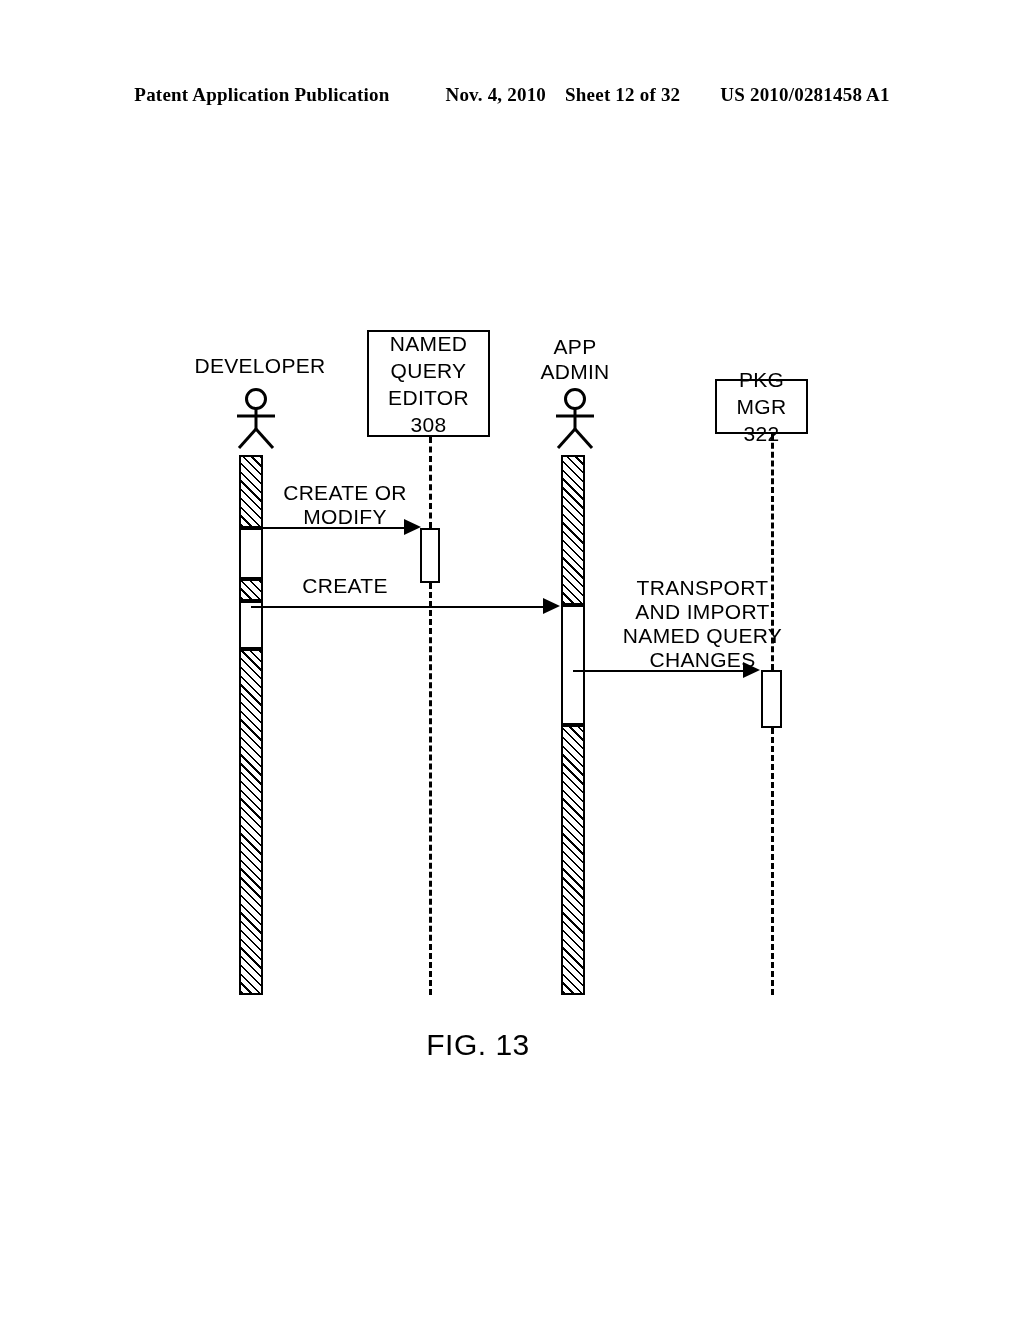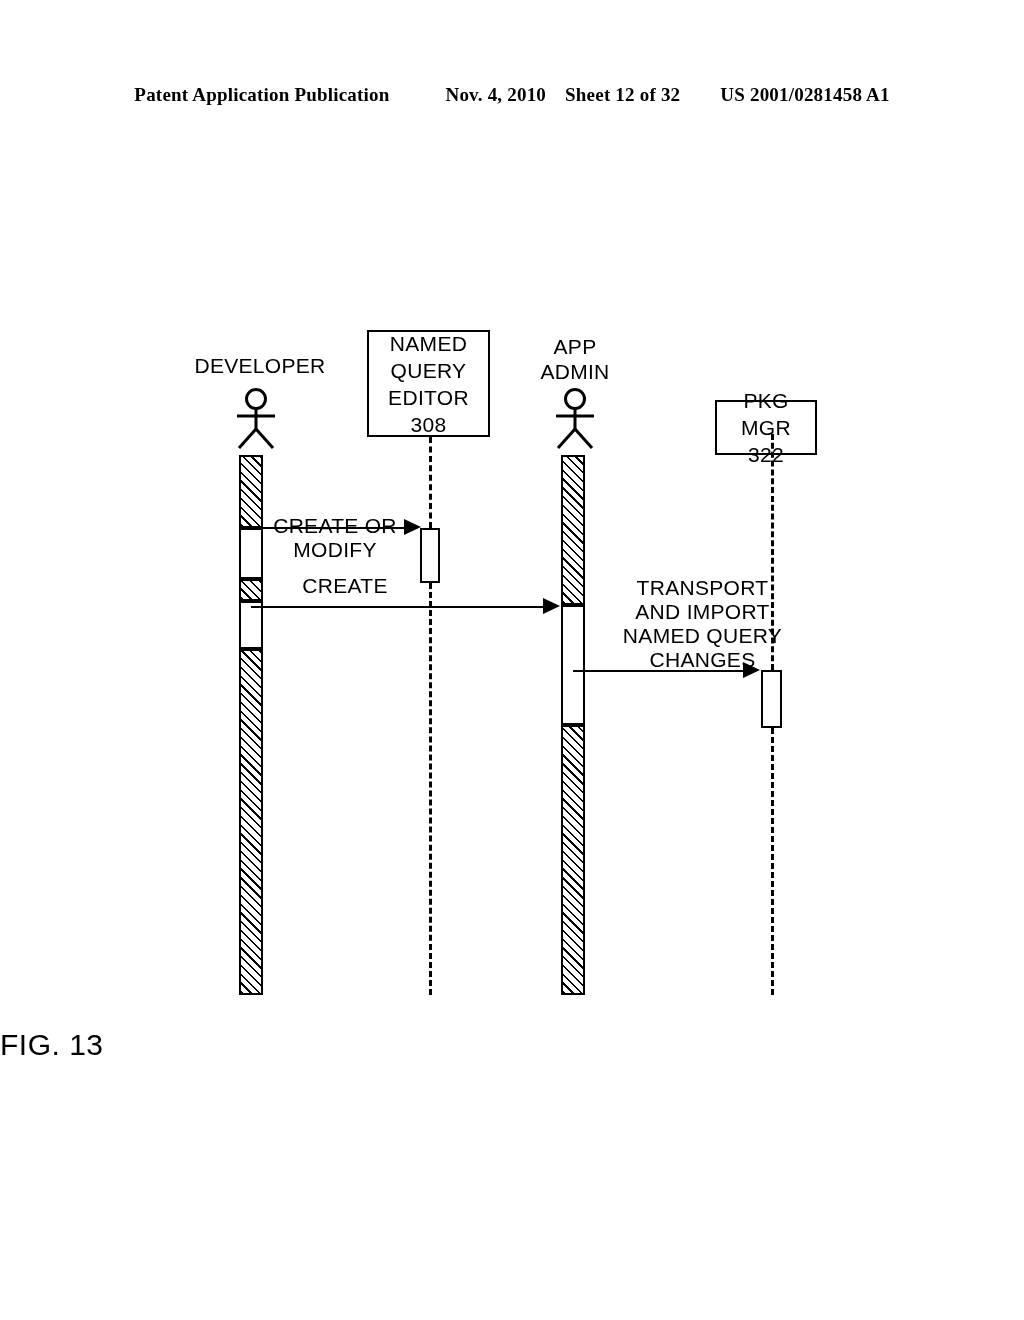--- a/index.html
+++ b/index.html
@@ -128,32 +128,32 @@
     white-space: pre-line;
     letter-spacing: 0.3px;
   }
 
   
   #fig-caption {
     position: absolute;
     top: 1028px;
     left: 0;
     width: 956px;
-    text-align: left;
+    text-align: center;
     font-size: 30px;
     letter-spacing: 0.5px;
   }
 
   svg { display: block; overflow: visible; }
 </style>
 </head>
 <body>
 
 <div id="page-header">
-  <span class="hdr-pub">Patent Application Publication</span><span class="hdr-date">Nov. 4, 2010</span><span class="hdr-sheet">Sheet 12 of 32</span><span class="hdr-num">US 2001/0281458 A1</span>
+  <span class="hdr-pub">Patent Application Publication</span><span class="hdr-date">Nov. 4, 2010</span><span class="hdr-sheet">Sheet 12 of 32</span><span class="hdr-num">US 2010/0281458 A1</span>
 </div>
 
 <div id="figure">
 
   <div class="participant-label" style="left:155px; top:353px; width:210px;">DEVELOPER</div>
 
   <div class="abs" style="left:228px; top:388px;">
     <svg width="56" height="62" viewBox="0 0 56 62">
       <circle cx="28" cy="11" r="9.5" fill="none" stroke="#000" stroke-width="3"></circle>
       <line x1="28" y1="21" x2="28" y2="41" stroke="#000" stroke-width="3"></line>
@@ -189,29 +189,29 @@
       <line x1="9" y1="28" x2="47" y2="28" stroke="#000" stroke-width="3"></line>
       <line x1="28" y1="41" x2="11" y2="60" stroke="#000" stroke-width="3"></line>
       <line x1="28" y1="41" x2="45" y2="60" stroke="#000" stroke-width="3"></line>
     </svg>
   </div>
 
   <div class="lifeline-bar" style="left:561px; top:455px; width:24px; height:150px;"></div>
   <div class="lifeline-bar plain" style="left:561px; top:605px; width:24px; height:120px;"></div>
   <div class="lifeline-bar" style="left:561px; top:725px; width:24px; height:270px;"></div>
 
-  <div class="object-box" style="left:715px; top:400px; width:102px; height:55px;">
+  <div class="object-box" style="left:715px; top:379px; width:93px; height:55px;">
     <span>PKG MGR</span>
     <span class="ref-num">322</span>
   </div>
   <div class="lifeline-dashed" style="left:771px; top:434px; height:236px;"></div>
   <div class="activation" style="left:761px; top:670px; width:21px; height:58px;"></div>
   <div class="lifeline-dashed" style="left:771px; top:728px; height:267px;"></div>
 
-  <div class="msg-label" style="left:240px; top:481px; width:190px;margin-top:33px;">CREATE OR
+  <div class="msg-label" style="left:250px; top:481px; width:190px;">CREATE OR
 MODIFY</div>
   <div class="msg-line" style="left:251px; top:527px; width:155px;"></div>
   <div class="msg-head" style="left:404px; top:519px;"></div>
 
   <div class="msg-label" style="left:250px; top:574px; width:190px;">CREATE</div>
   <div class="msg-line" style="left:251px; top:606px; width:294px;"></div>
   <div class="msg-head" style="left:543px; top:598px;"></div>
 
   <div class="msg-label" style="left:580px; top:576px; width:245px;">TRANSPORT
 AND IMPORT

